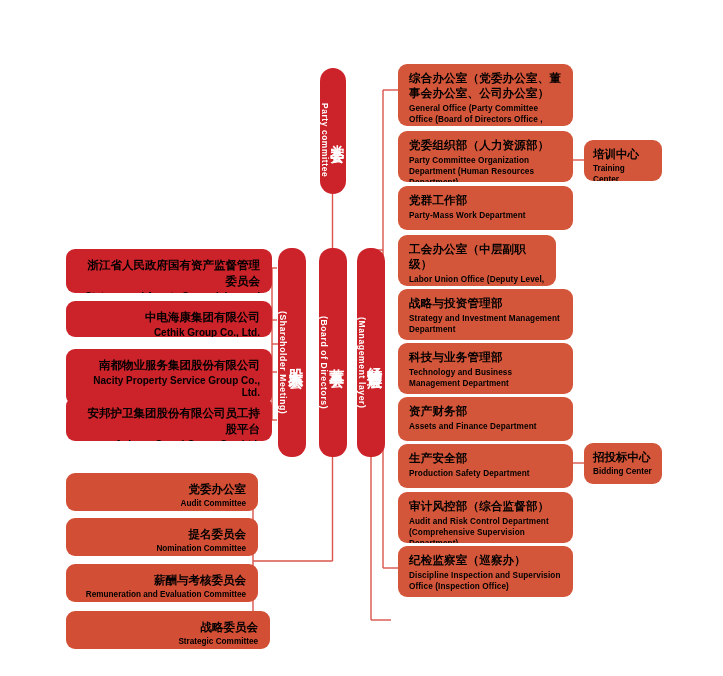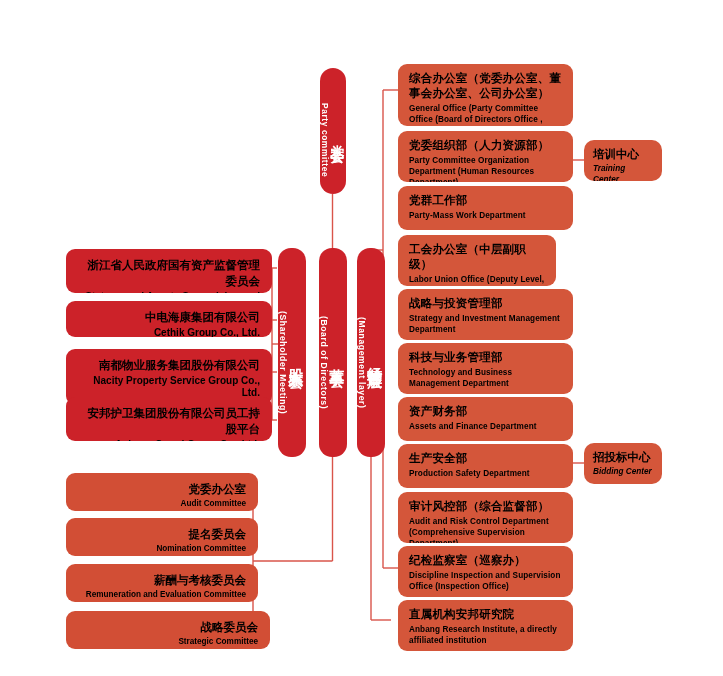--- a/index.html
+++ b/index.html
@@ -21,23 +21,23 @@
   .box .en{display:block;font-weight:bold;}
 
   
   .dept{
     background:#d4563a;padding:7px 10px 7px 11px;
   }
   .dept .cn{font-size:11.5px;line-height:15px;letter-spacing:.2px;margin-bottom:2px;}
   .dept .en{font-size:8.2px;line-height:11px;font-weight:bold;letter-spacing:.1px;}
 
   
-  .side{background:#d4563a;padding:7px 9px;border-radius:10px;}
+  .side{background:#d4563a;padding:7px 9px;}
   .side .cn{font-size:11.5px;line-height:15px;margin-bottom:1px;}
-  .side .en{font-size:8.2px;line-height:11px;font-style:italic;}
+  .side .en{font-size:8.2px;line-height:11px;}
 
   
   .share{
     background:#cc2229;padding:8px 12px 8px 12px;text-align:right;
   }
   .share .cn{font-size:11.5px;line-height:16px;margin-bottom:2px;}
   .share .en{font-size:10px;line-height:11.5px;}
 
   
   .comm{
@@ -208,24 +208,20 @@
   <div class="box dept" style="left:398px;top:492px;width:175px;height:51px;">
     <span class="cn">审计风控部（综合监督部）</span>
     <span class="en">Audit and Risk Control Department (Comprehensive Supervision Department)</span>
   </div>
 
   <div class="box dept" style="left:398px;top:546px;width:175px;height:51px;">
     <span class="cn">纪检监察室（巡察办）</span>
     <span class="en">Discipline Inspection and Supervision Office (Inspection Office)</span>
   </div>
 
-  <div class="box dept" style="left:398px;top:600px;width:175px;height:51px;">
-    <span class="cn">直属机构安邦研究院</span>
-    <span class="en">Anbang Research Institute, a directly affiliated institution</span>
-  </div>
 
   <div class="box side" style="left:584px;top:140px;width:78px;height:41px;">
     <span class="cn">培训中心</span>
     <span class="en">Training Center</span>
   </div>
 
   <div class="box side" style="left:584px;top:443px;width:78px;height:41px;">
     <span class="cn">招投标中心</span>
     <span class="en">Bidding Center</span>
   </div>

